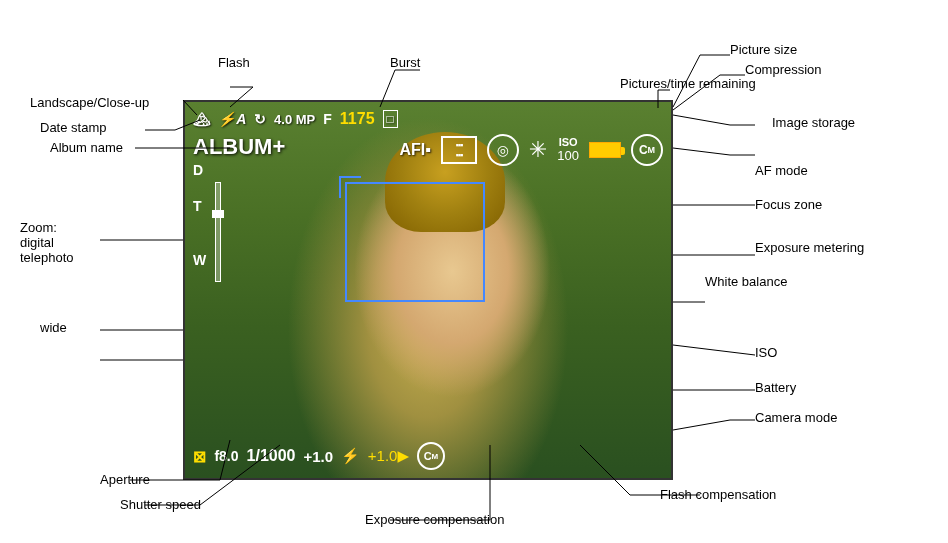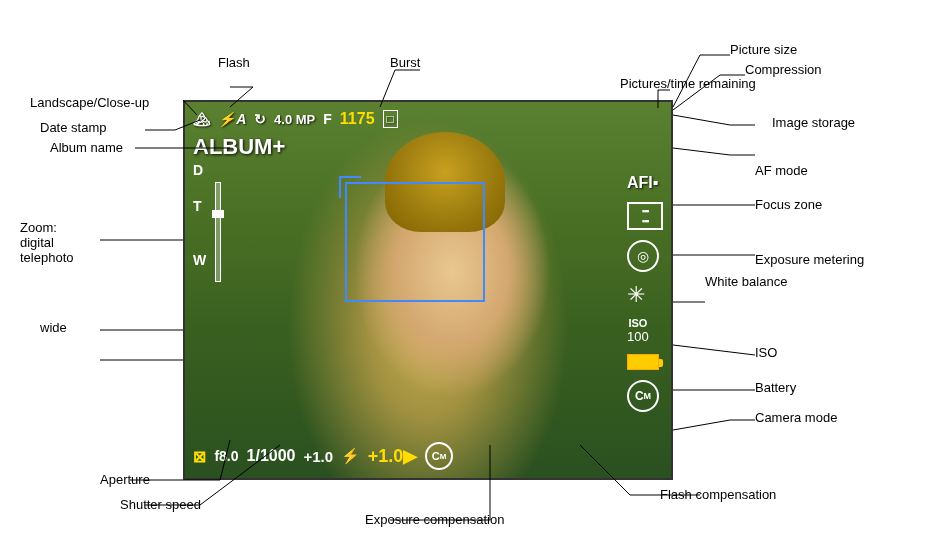--- a/index.html
+++ b/index.html
@@ -98,24 +98,23 @@
       font-weight: bold;
       text-shadow: 1px 1px 3px rgba(0,0,0,0.9);
     }
 
     
     .right-icons {
       position: absolute;
       top: 32px;
       right: 8px;
       display: flex;
-      flex-direction: column;
-      align-items: flex-start;
+      flex-direction: row;
+      align-items: center;
       gap: 10px;
-      margin-top: 40px;
     }
 
     .af-text {
       color: #ffffff;
       font-size: 16px;
       font-weight: bold;
       text-shadow: 1px 1px 2px rgba(0,0,0,0.8);
     }
 
     .icon-box {
@@ -279,22 +278,22 @@
     }
 
     .exp-comp {
       color: #ffffff;
       font-size: 15px;
       font-weight: bold;
     }
 
     .exp-comp-yellow {
       color: #ffdd00;
-      font-size: 18px;
-      font-weight: bold;
+      font-size: 15px;
+      font-weight: normal;
     }
 
     
     .annotation {
       position: absolute;
       font-size: 13px;
       color: #000000;
       font-family: Arial, sans-serif;
     }
 
@@ -451,21 +450,21 @@
 <div class="annotation" style="left:20px;top:220px;">
   <span>Zoom:</span><br>
   <span>digital</span><br>
   <span>telephoto</span>
 </div>
 
 <div class="annotation" style="left:40px;top:320px;">wide</div>
 
 <div class="annotation" style="left:755px;top:197px;">Focus zone</div>
 
-<div class="annotation" style="left:755px;top:252px;">
+<div class="annotation" style="left:755px;top:240px;">
   <span>Exposure metering</span>
 </div>
 
 <div class="annotation" style="left:705px;top:274px;">White balance</div>
 
 <div class="annotation" style="left:755px;top:345px;">ISO</div>
 
 <div class="annotation" style="left:755px;top:380px;">Battery</div>
 
 <div class="annotation" style="left:755px;top:410px;">Camera mode</div>

